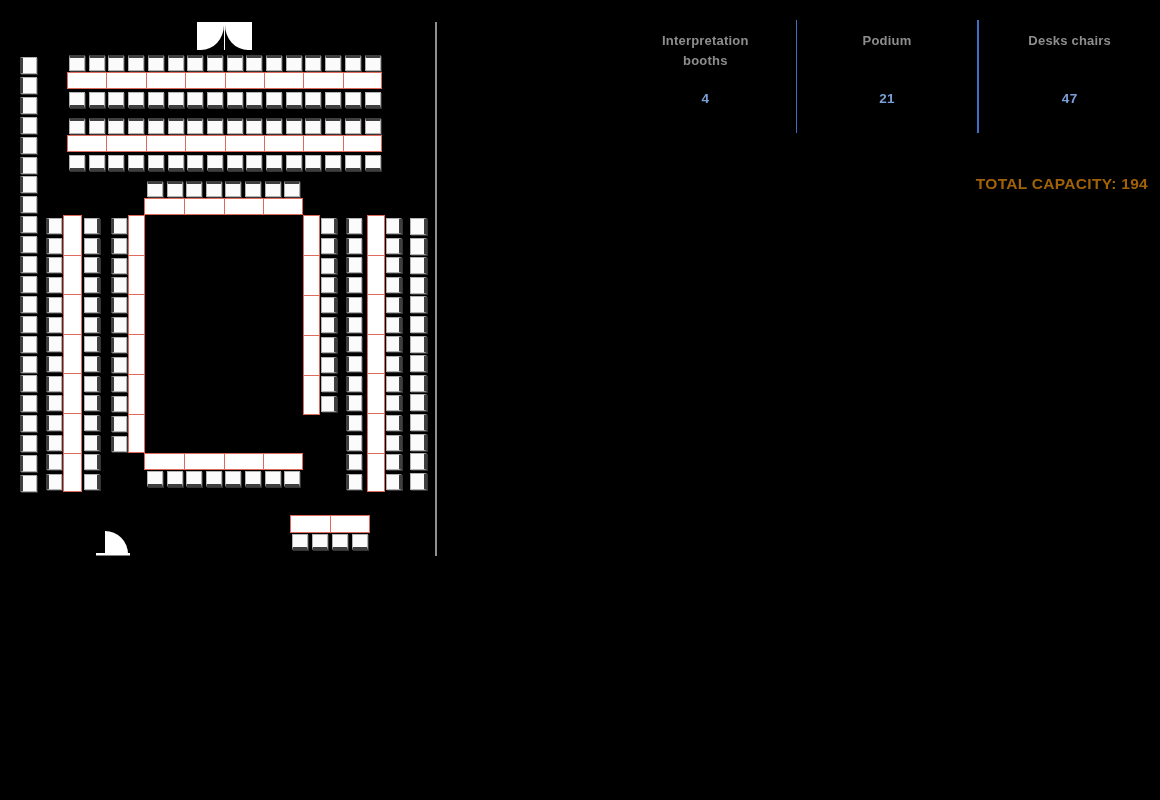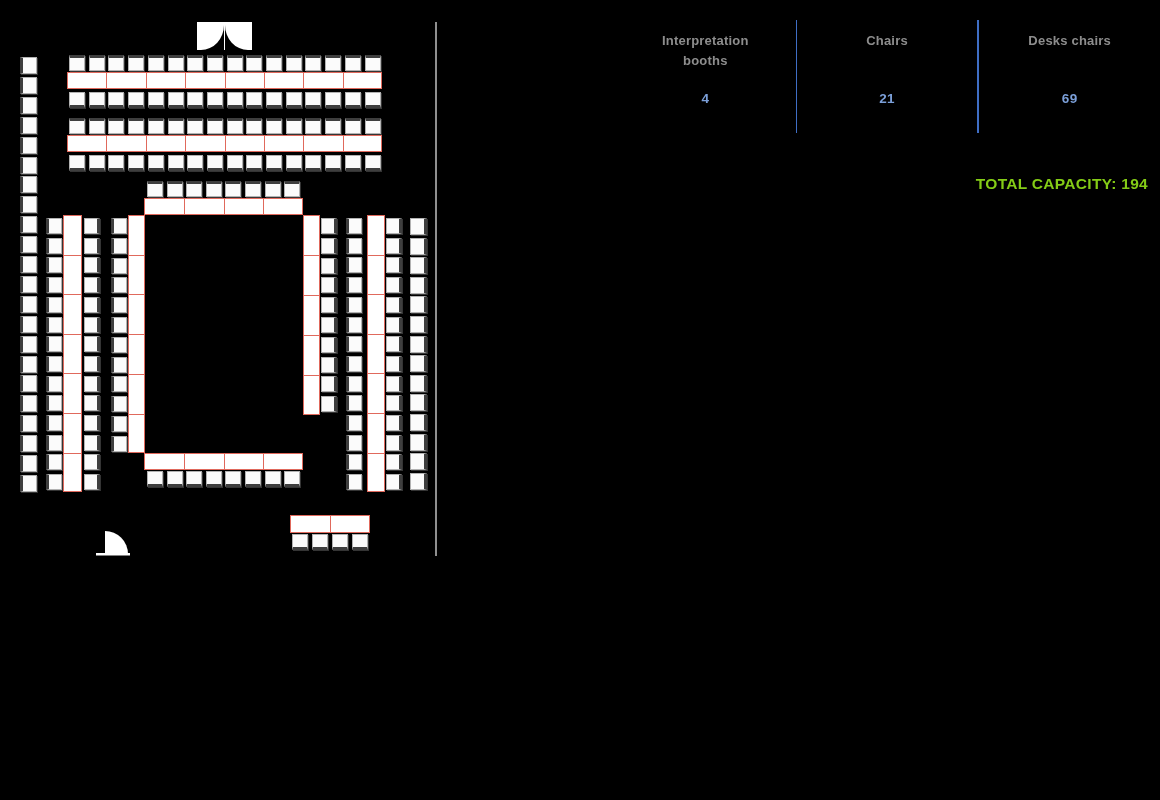--- a/index.html
+++ b/index.html
@@ -15,21 +15,21 @@
     margin-top:11px;font-size:13px;line-height:20px;font-weight:700;
     color:#8d8d8d;white-space:pre-line;letter-spacing:.2px;
   }
   .stat-value{
     position:absolute;top:71px;left:0;right:0;text-align:center;
     font-size:13.5px;font-weight:700;color:#7b9fd8;letter-spacing:.3px;
   }
   .stat-divider{width:1px;height:113px;background:#3f6ec5;}
   .total{
     position:absolute;top:175px;right:12px;
-    font-size:15.5px;font-weight:700;color:#84cc16;letter-spacing:.3px;
+    font-size:15.5px;font-weight:700;color:#a16207;letter-spacing:.3px;
   }
 </style>
 </head>
 <body>
 
 <div class="canvas">
 
   <div id="floorplan">
       <div style="position: absolute; left: 67px; top: 72px; width: 315.2px; height: 17px; background: rgb(255, 255, 255); border: 1px solid rgb(224, 105, 92); box-sizing: border-box;">
         <div style="position: absolute; left: 38.4px; top: 0px; width: 1px; height: 100%; background: rgb(224, 105, 92);"></div>
@@ -305,26 +305,26 @@
   </svg>
 
   <div class="stats">
     <div class="stat-cell">
       <div class="stat-label">Interpretation
 booths</div>
       <div class="stat-value">4</div>
     </div>
     <div class="stat-divider"></div>
     <div class="stat-cell">
-      <div class="stat-label">Chairs</div>
+      <div class="stat-label">Podium</div>
       <div class="stat-value">21</div>
     </div>
     <div class="stat-divider"></div>
     <div class="stat-divider"></div>
     <div class="stat-cell">
       <div class="stat-label">Desks chairs</div>
-      <div class="stat-value">69</div>
+      <div class="stat-value">47</div>
     </div>
   </div>
 
   <div class="total">TOTAL CAPACITY: 194</div>
 
 </div>
 
 </body></html>

